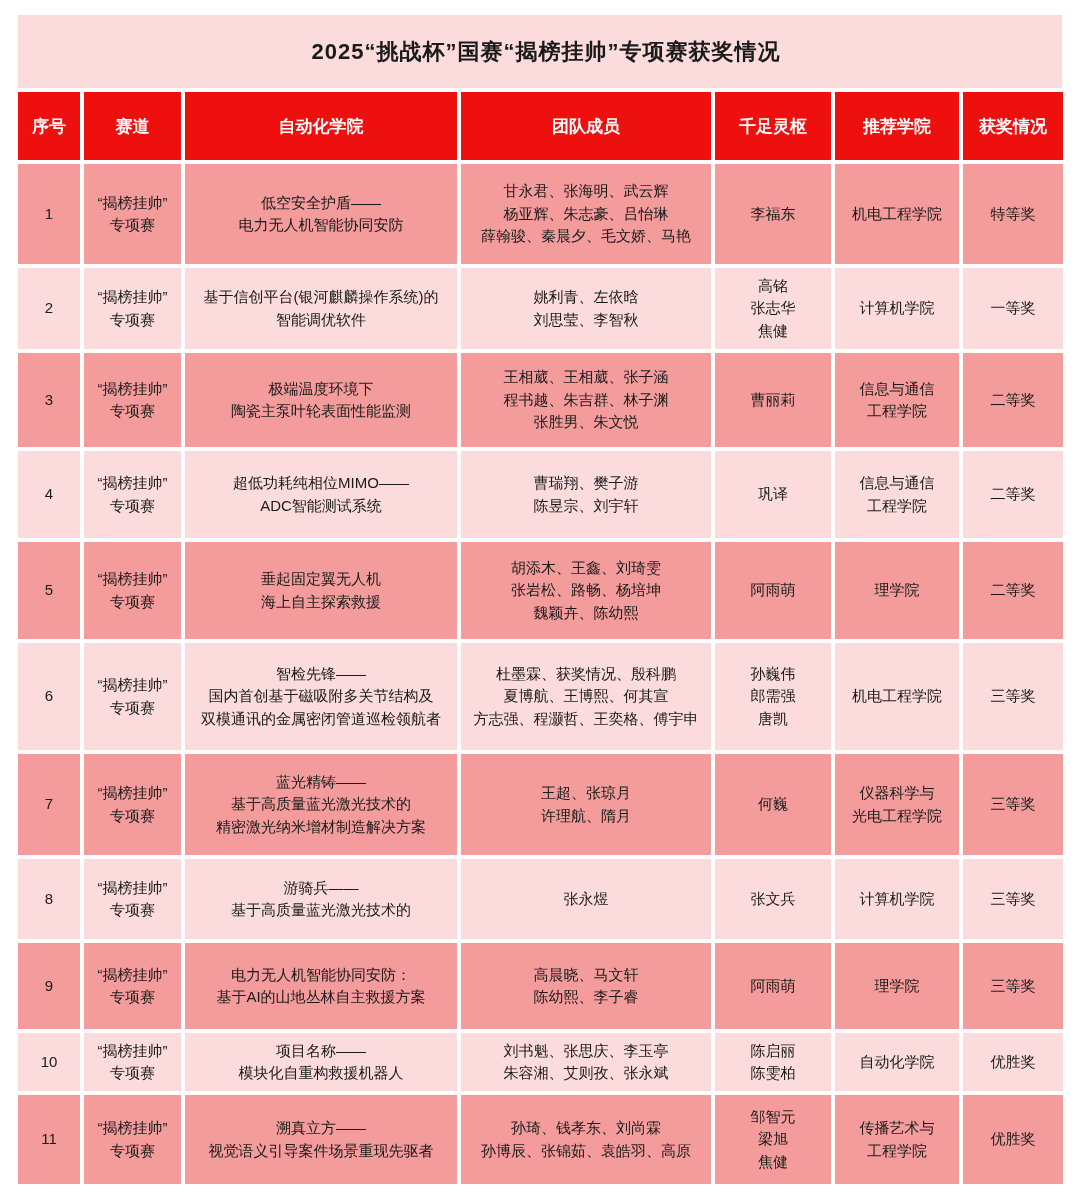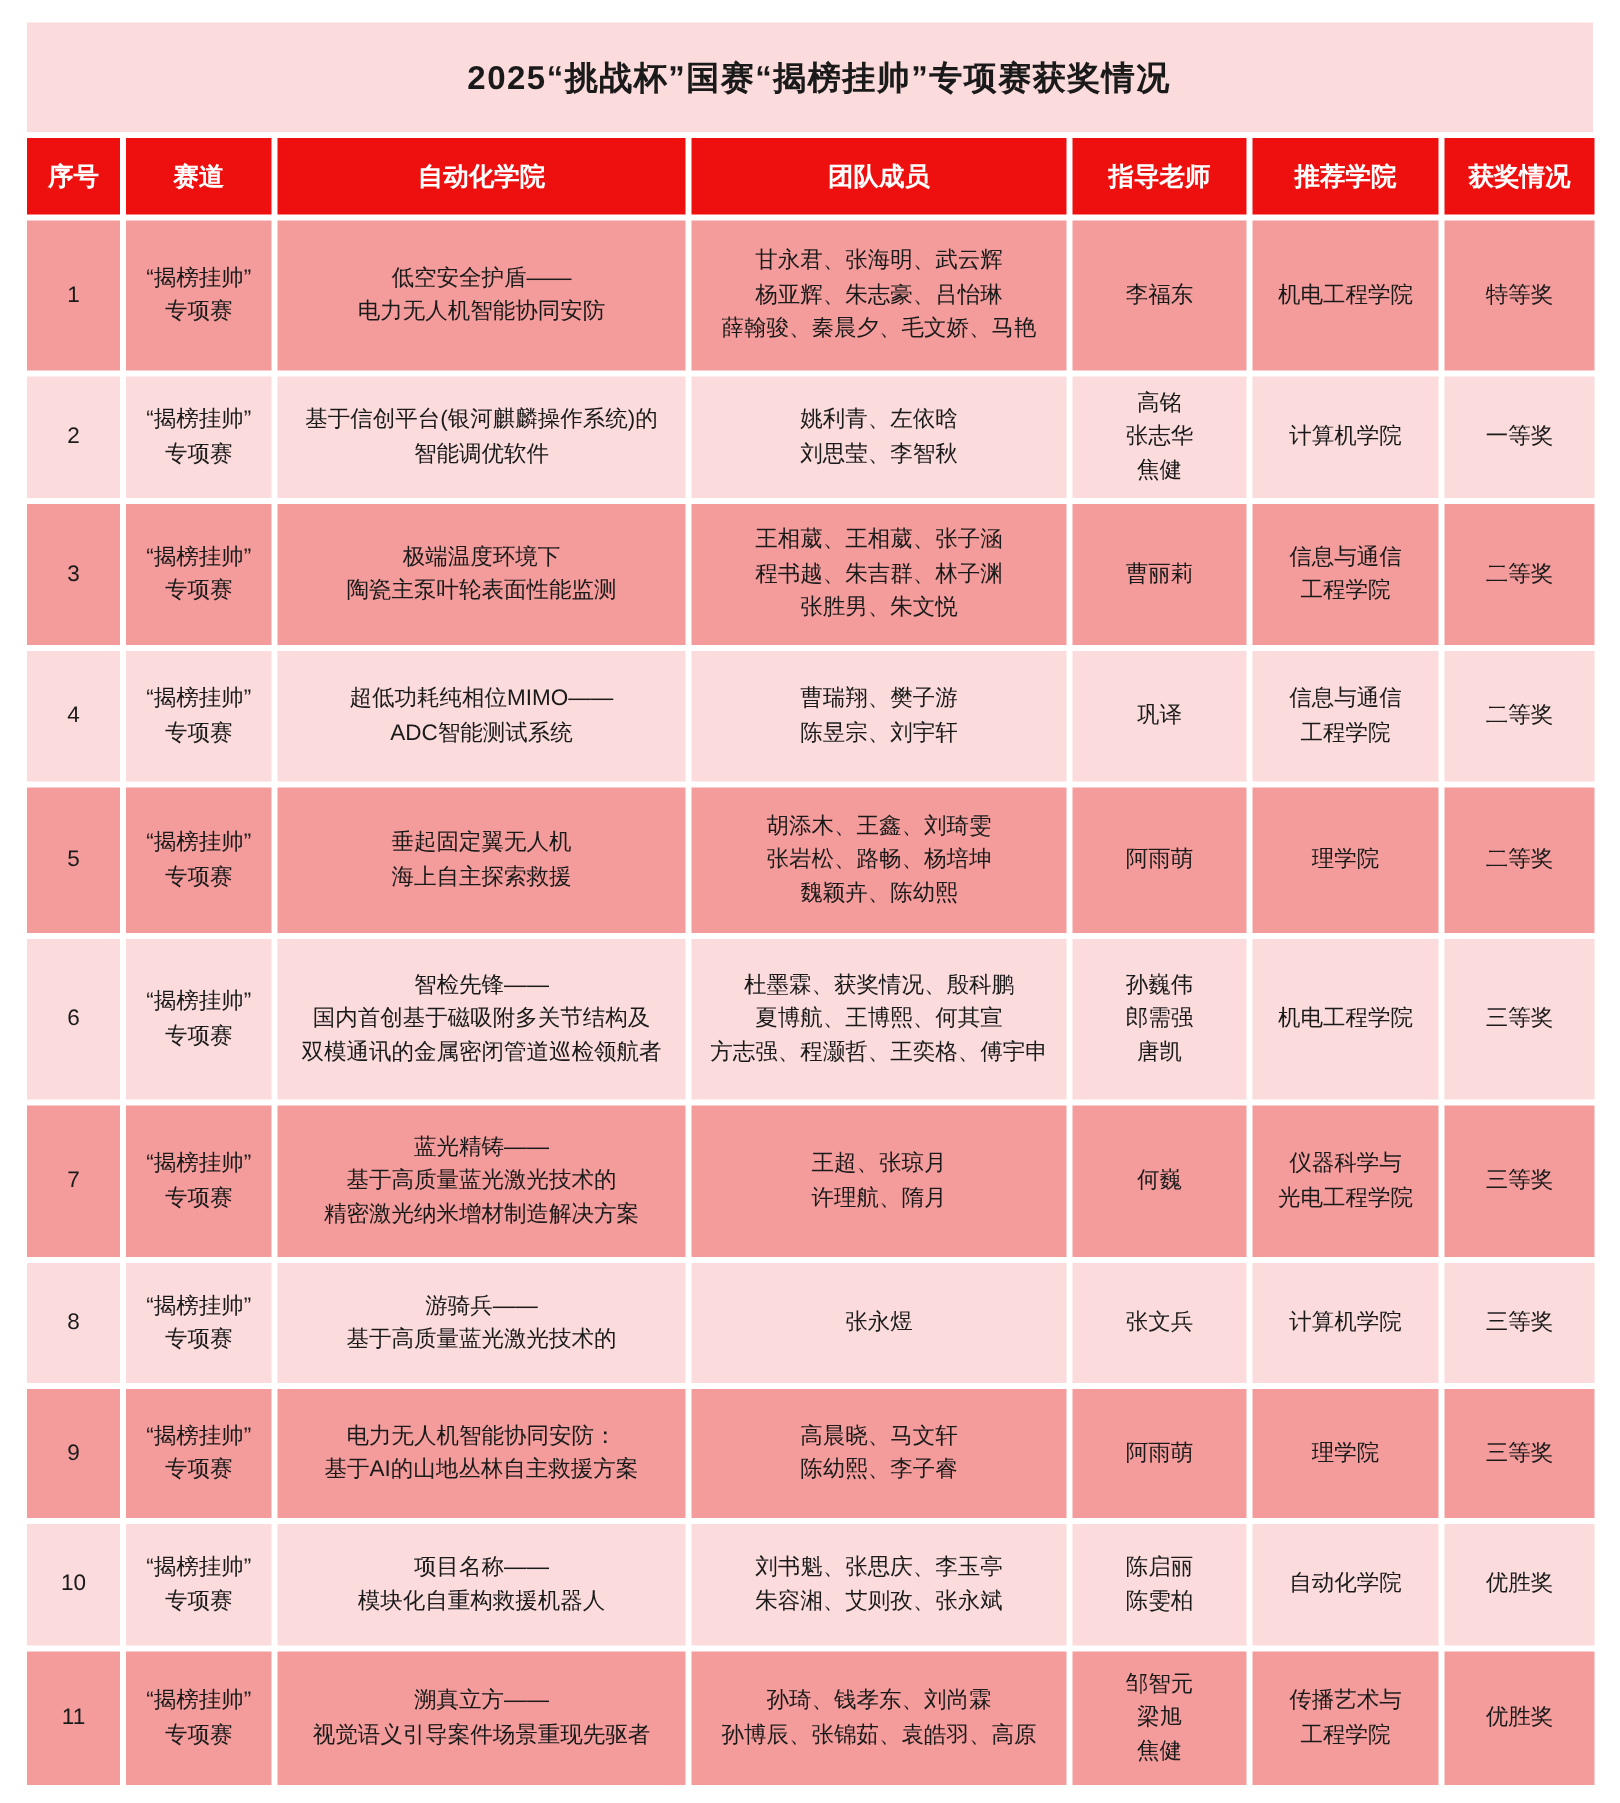--- a/index.html
+++ b/index.html
@@ -39,21 +39,21 @@
   col.c-project { width: 272px; }
   col.c-team    { width: 250px; }
   col.c-teacher { width: 116px; }
   col.c-college { width: 124px; }
   col.c-award   { width: 100px; }
   th {
     background: #ee0f0f;
     color: #ffffff;
     font-size: 17px;
     font-weight: bold;
-    height: 51px;
+    height: 68px;
     text-align: center;
     vertical-align: middle;
     padding: 0 2px;
   }
   td {
     font-size: 15px;
     line-height: 1.5;
     color: #1a1a1a;
     text-align: center;
     vertical-align: middle;
@@ -64,21 +64,21 @@
   tr.light td { background: #fbdbdb; }
   tbody tr:nth-child(1)  { height: 100px; }
   tbody tr:nth-child(2)  { height: 81px;  }
   tbody tr:nth-child(3)  { height: 94px;  }
   tbody tr:nth-child(4)  { height: 87px;  }
   tbody tr:nth-child(5)  { height: 97px;  }
   tbody tr:nth-child(6)  { height: 107px; }
   tbody tr:nth-child(7)  { height: 101px; }
   tbody tr:nth-child(8)  { height: 80px;  }
   tbody tr:nth-child(9)  { height: 86px;  }
-  tbody tr:nth-child(10) { height: 81px;  }
+  tbody tr:nth-child(10) { height: 58px;  }
   tbody tr:nth-child(11) { height: 89px;  }
 </style>
 </head>
 <body>
 
 <div class="page">
 
   <div class="title-band">
     <span>2025“挑战杯”国赛“揭榜挂帅”专项赛获奖情况</span>
   </div>
@@ -92,21 +92,21 @@
         <col class="c-teacher">
         <col class="c-college">
         <col class="c-award">
     </colgroup>
     <thead>
       <tr>
         <th>序号</th>
         <th>赛道</th>
         <th>自动化学院</th>
         <th>团队成员</th>
-        <th>指导老师</th>
+        <th>千足灵枢</th>
         <th>推荐学院</th>
         <th>获奖情况</th>
       </tr>
     </thead>
     <tbody>
   <tr class="dark">
     <td>1</td>
     <td>“揭榜挂帅”
 专项赛</td>
     <td>低空安全护盾——

